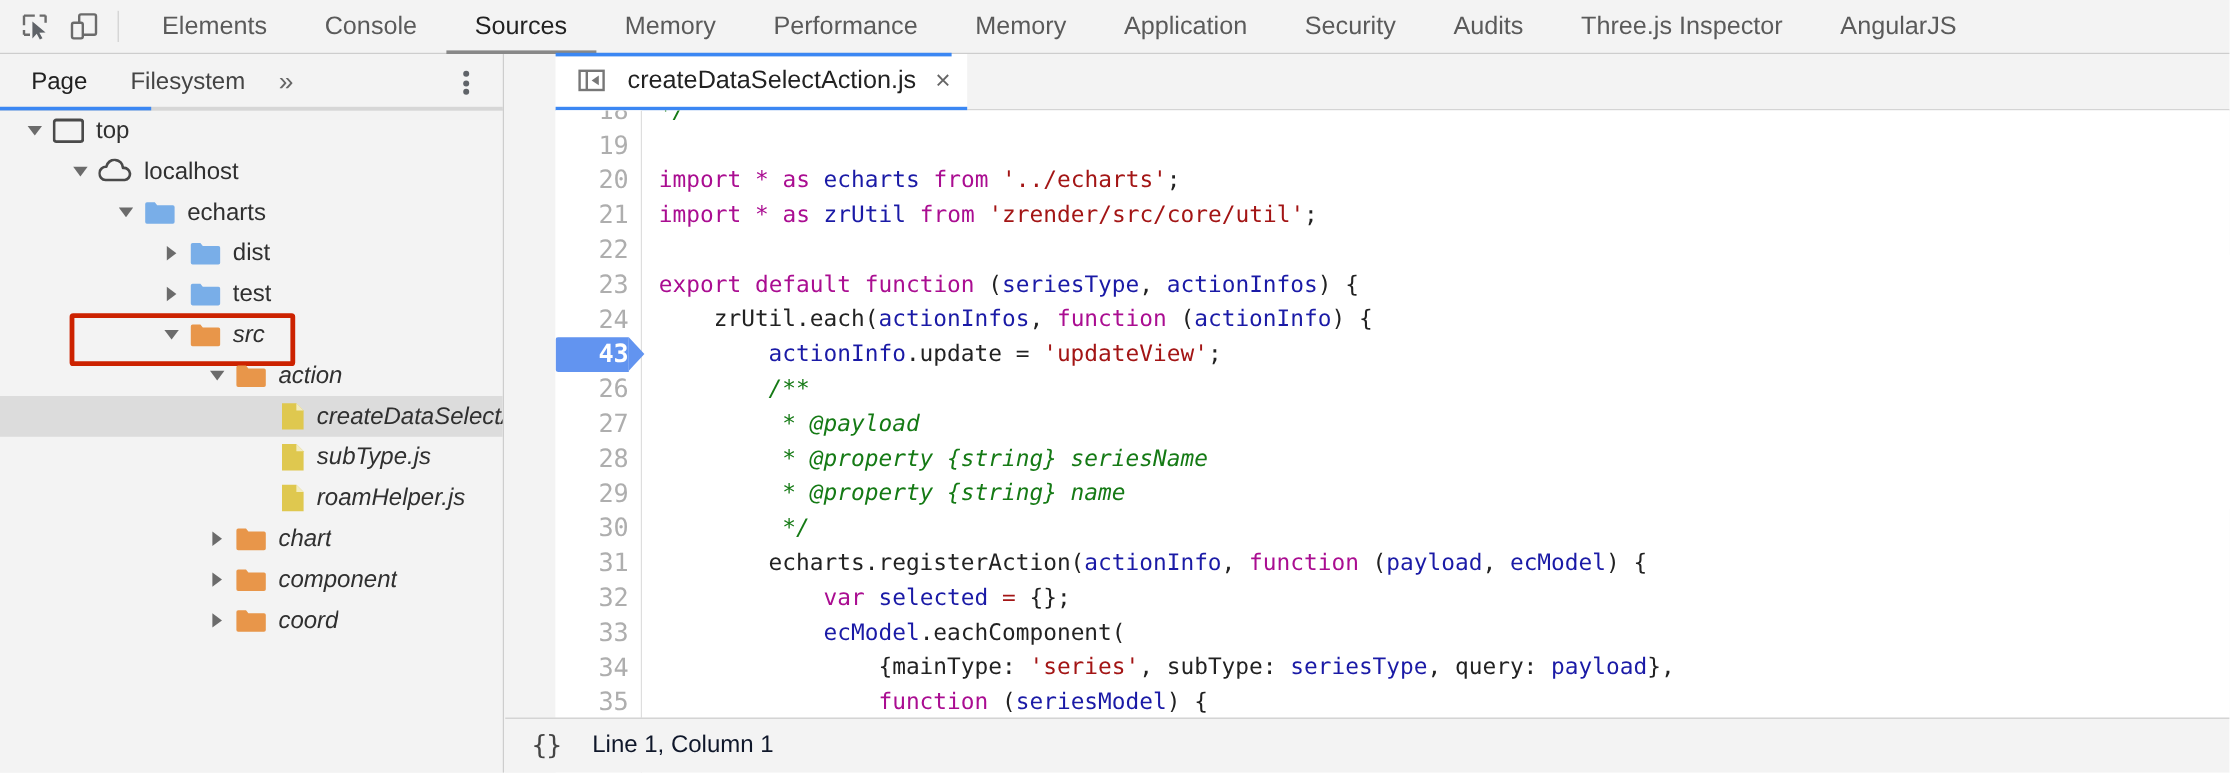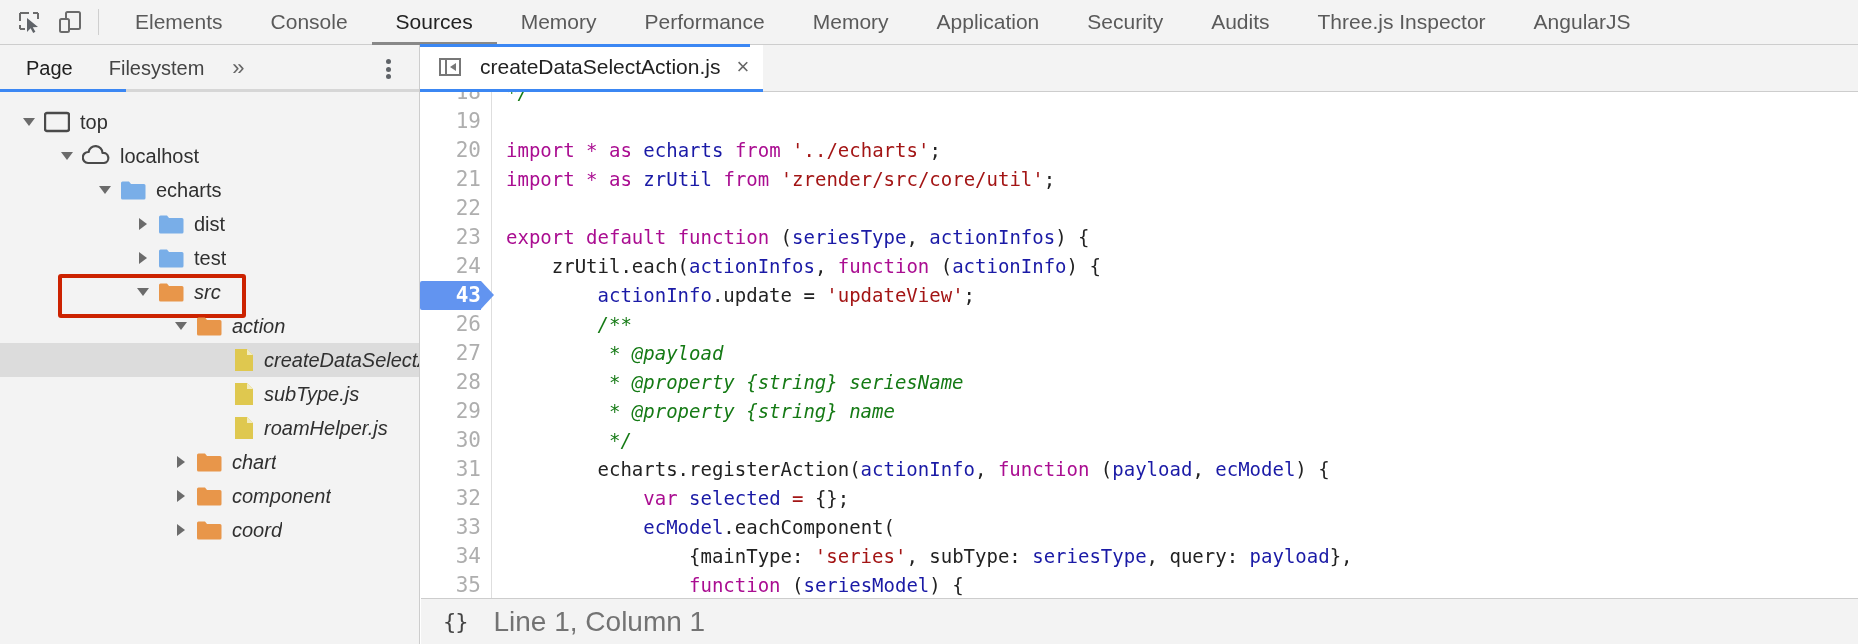--- a/index.html
+++ b/index.html
@@ -37,21 +37,21 @@
     height: 45px;
     cursor: pointer;
     white-space: nowrap;
   }
   .tab.active {
     color: #222;
     border-bottom: 3px solid #888;
   }
 
   
-  .body-row { display: flex; height: 599px; }
+  .body-row { display: flex; height: 599px; gap: 43px; }
 
   
   .nav-pane {
     width: 420px;
     background: #f3f3f3;
     border-right: 1px solid #cdcdcd;
     display: flex; flex-direction: column;
     position: relative;
   }
   .nav-tabbar {
@@ -79,21 +79,21 @@
   .nav-dots span {
     display:block; width: 5px; height: 5px; border-radius: 50%;
     background: #5f6368;
   }
   .nav-progress {
     position: absolute; left: 0; bottom: -1px;
     height: 3px; width: 100%; background: #d6d6d6;
   }
   .nav-progress i { display:block; height: 3px; width: 30%; background: #3b87f3; }
 
-  .tree { flex: 1; overflow: hidden; padding-top: 13px; }
+  .tree { flex: 1; overflow: hidden; padding-top: 0; }
   .tree-row {
     display: flex; align-items: center;
     height: 34px;
     font-size: 20px;
     color: #303030;
     white-space: nowrap;
     cursor: pointer;
     position: relative;
   }
   .tree-row.selected { background: #dcdcdc; }
@@ -196,21 +196,21 @@
     background: #f3f3f3;
     border-top: 1px solid #cdcdcd;
     display: flex; align-items: center;
     padding-left: 22px;
   }
   .status-brace {
     font-family: "DejaVu Sans Mono", monospace;
     font-size: 22px; color: #444; margin-right: 26px; cursor: pointer;
     letter-spacing: -1px;
   }
-  .status-text { font-size: 28px; color: #737373; }
+  .status-text { font-size: 20px; color: #0f172a; }
 </style>
 </head>
 <body>
 
 <div id="app">
 
   <div class="toolbar">
     <div class="tb-icon">
       <svg width="26" height="26" viewBox="0 0 26 26">
         <path d="M3 4 h9 M3 4 v8 M3 20 v-4 M3 20 h5 M21 4 h-5 M21 4 v6" stroke="#6b6b6b" stroke-width="2" fill="none"></path>

